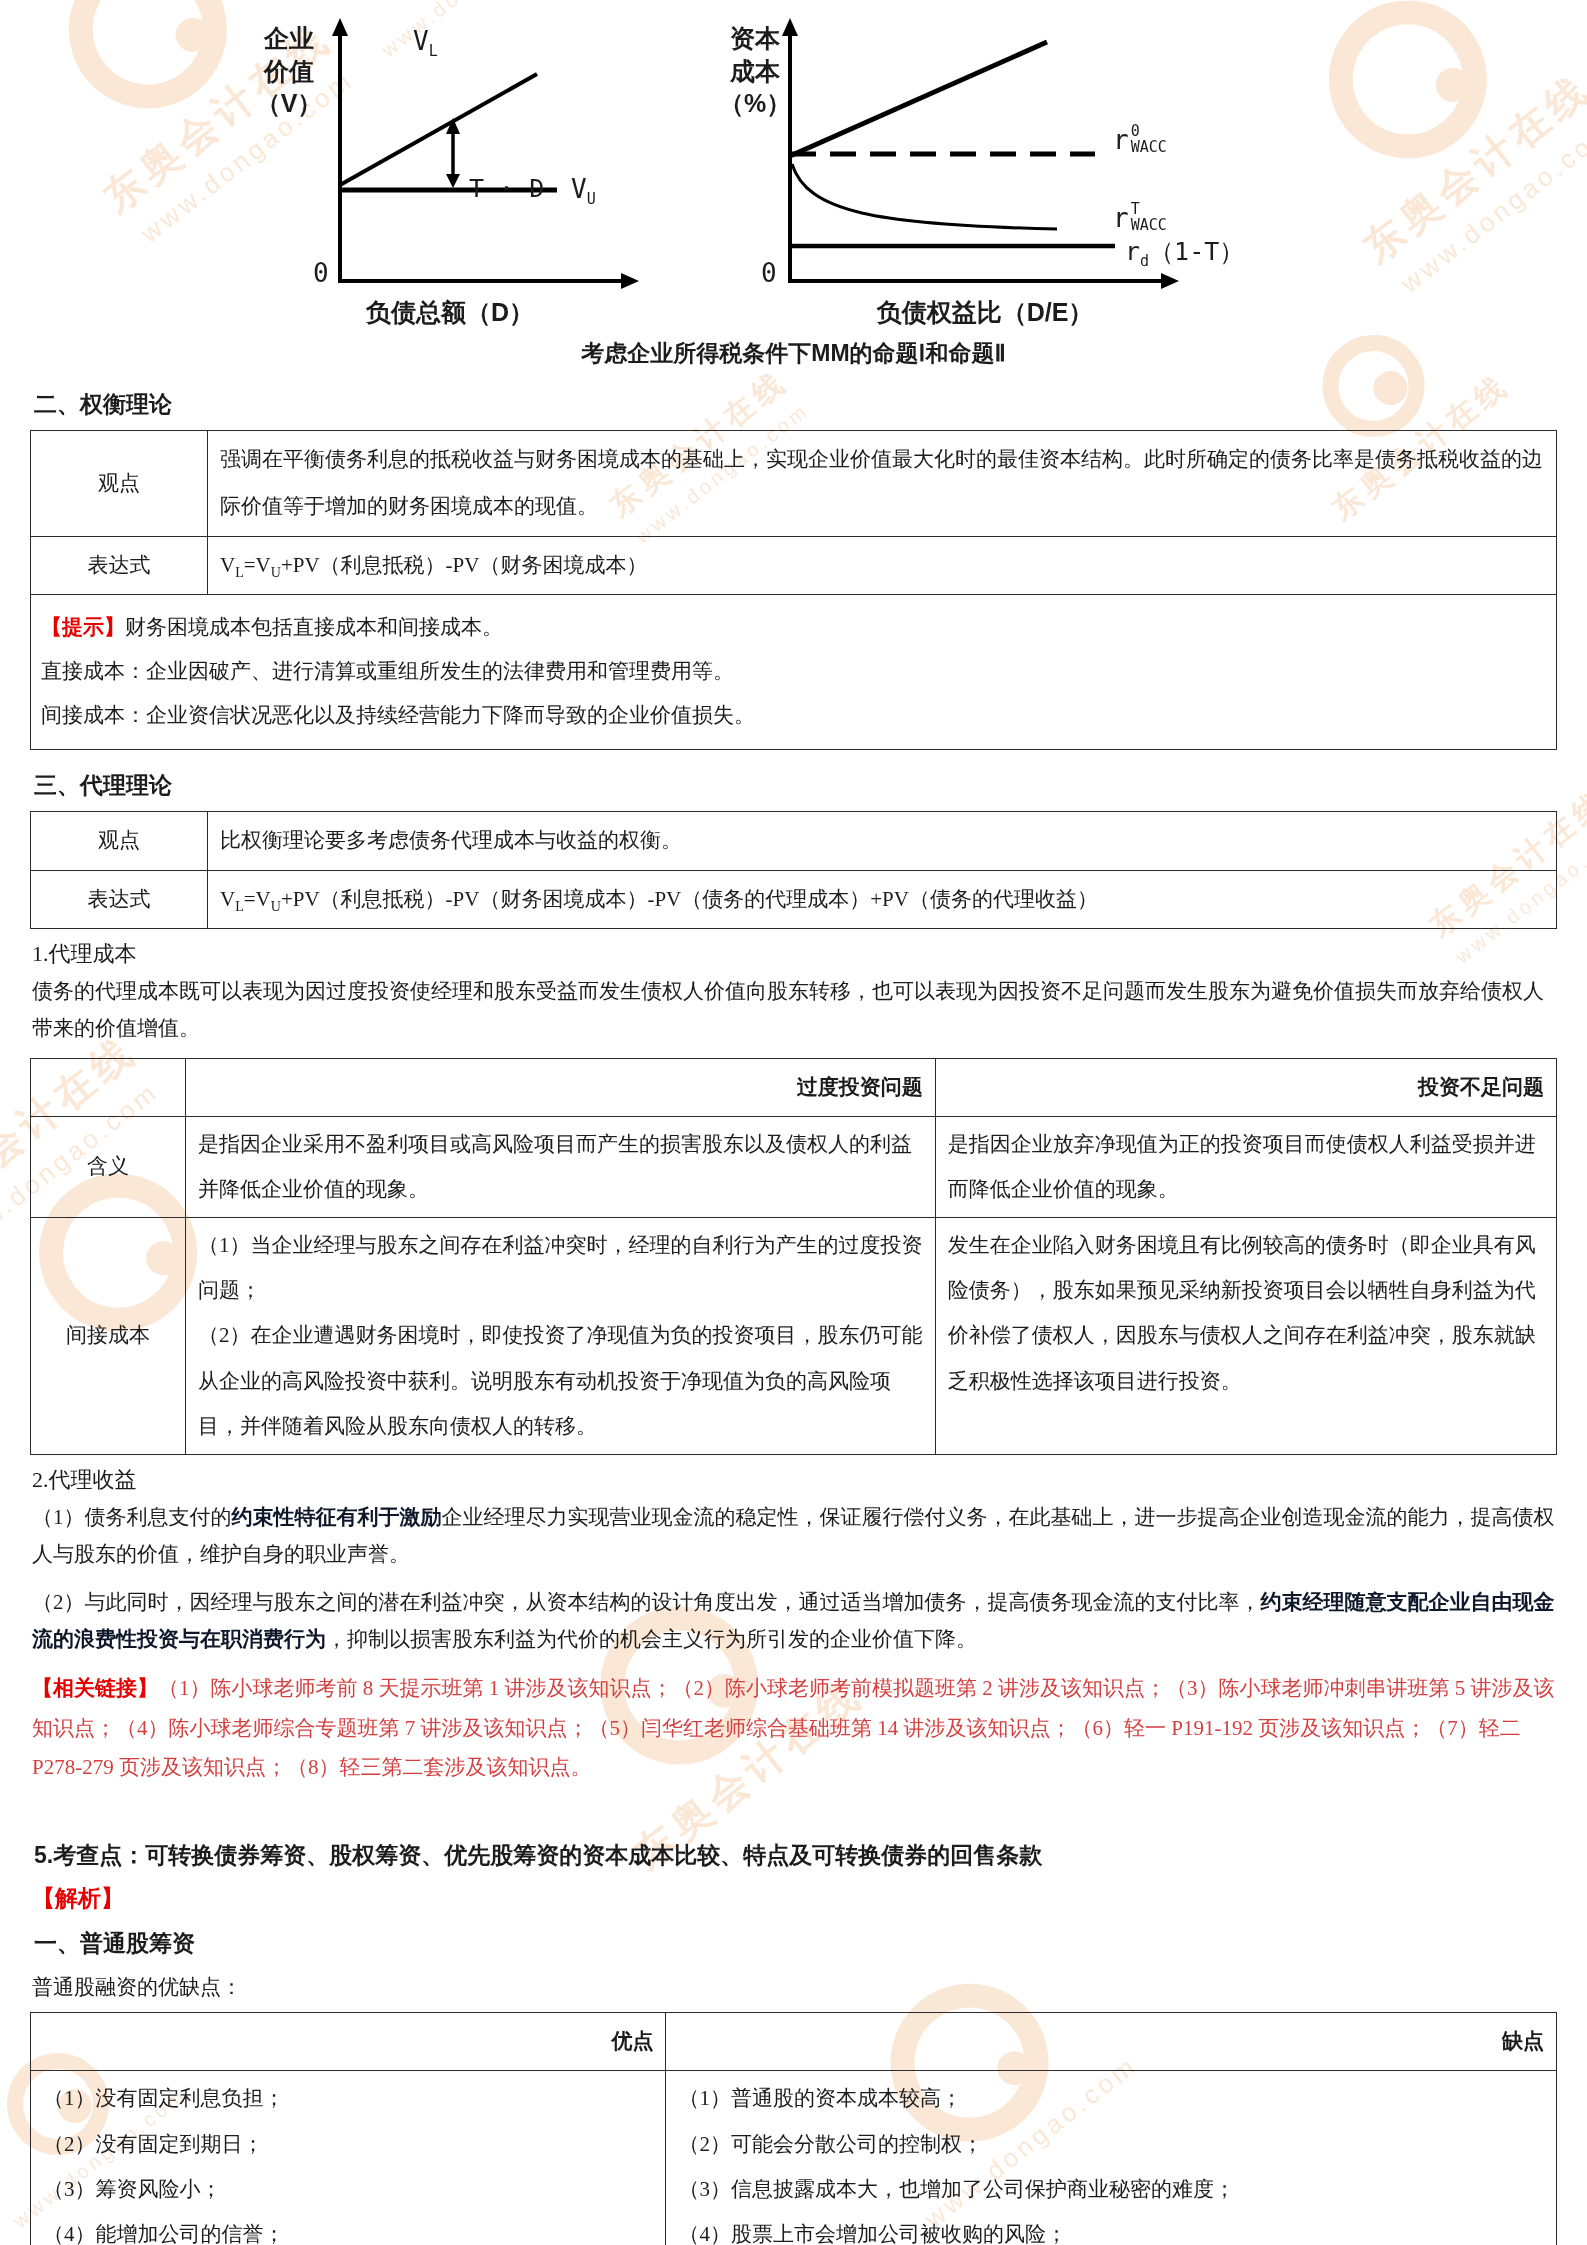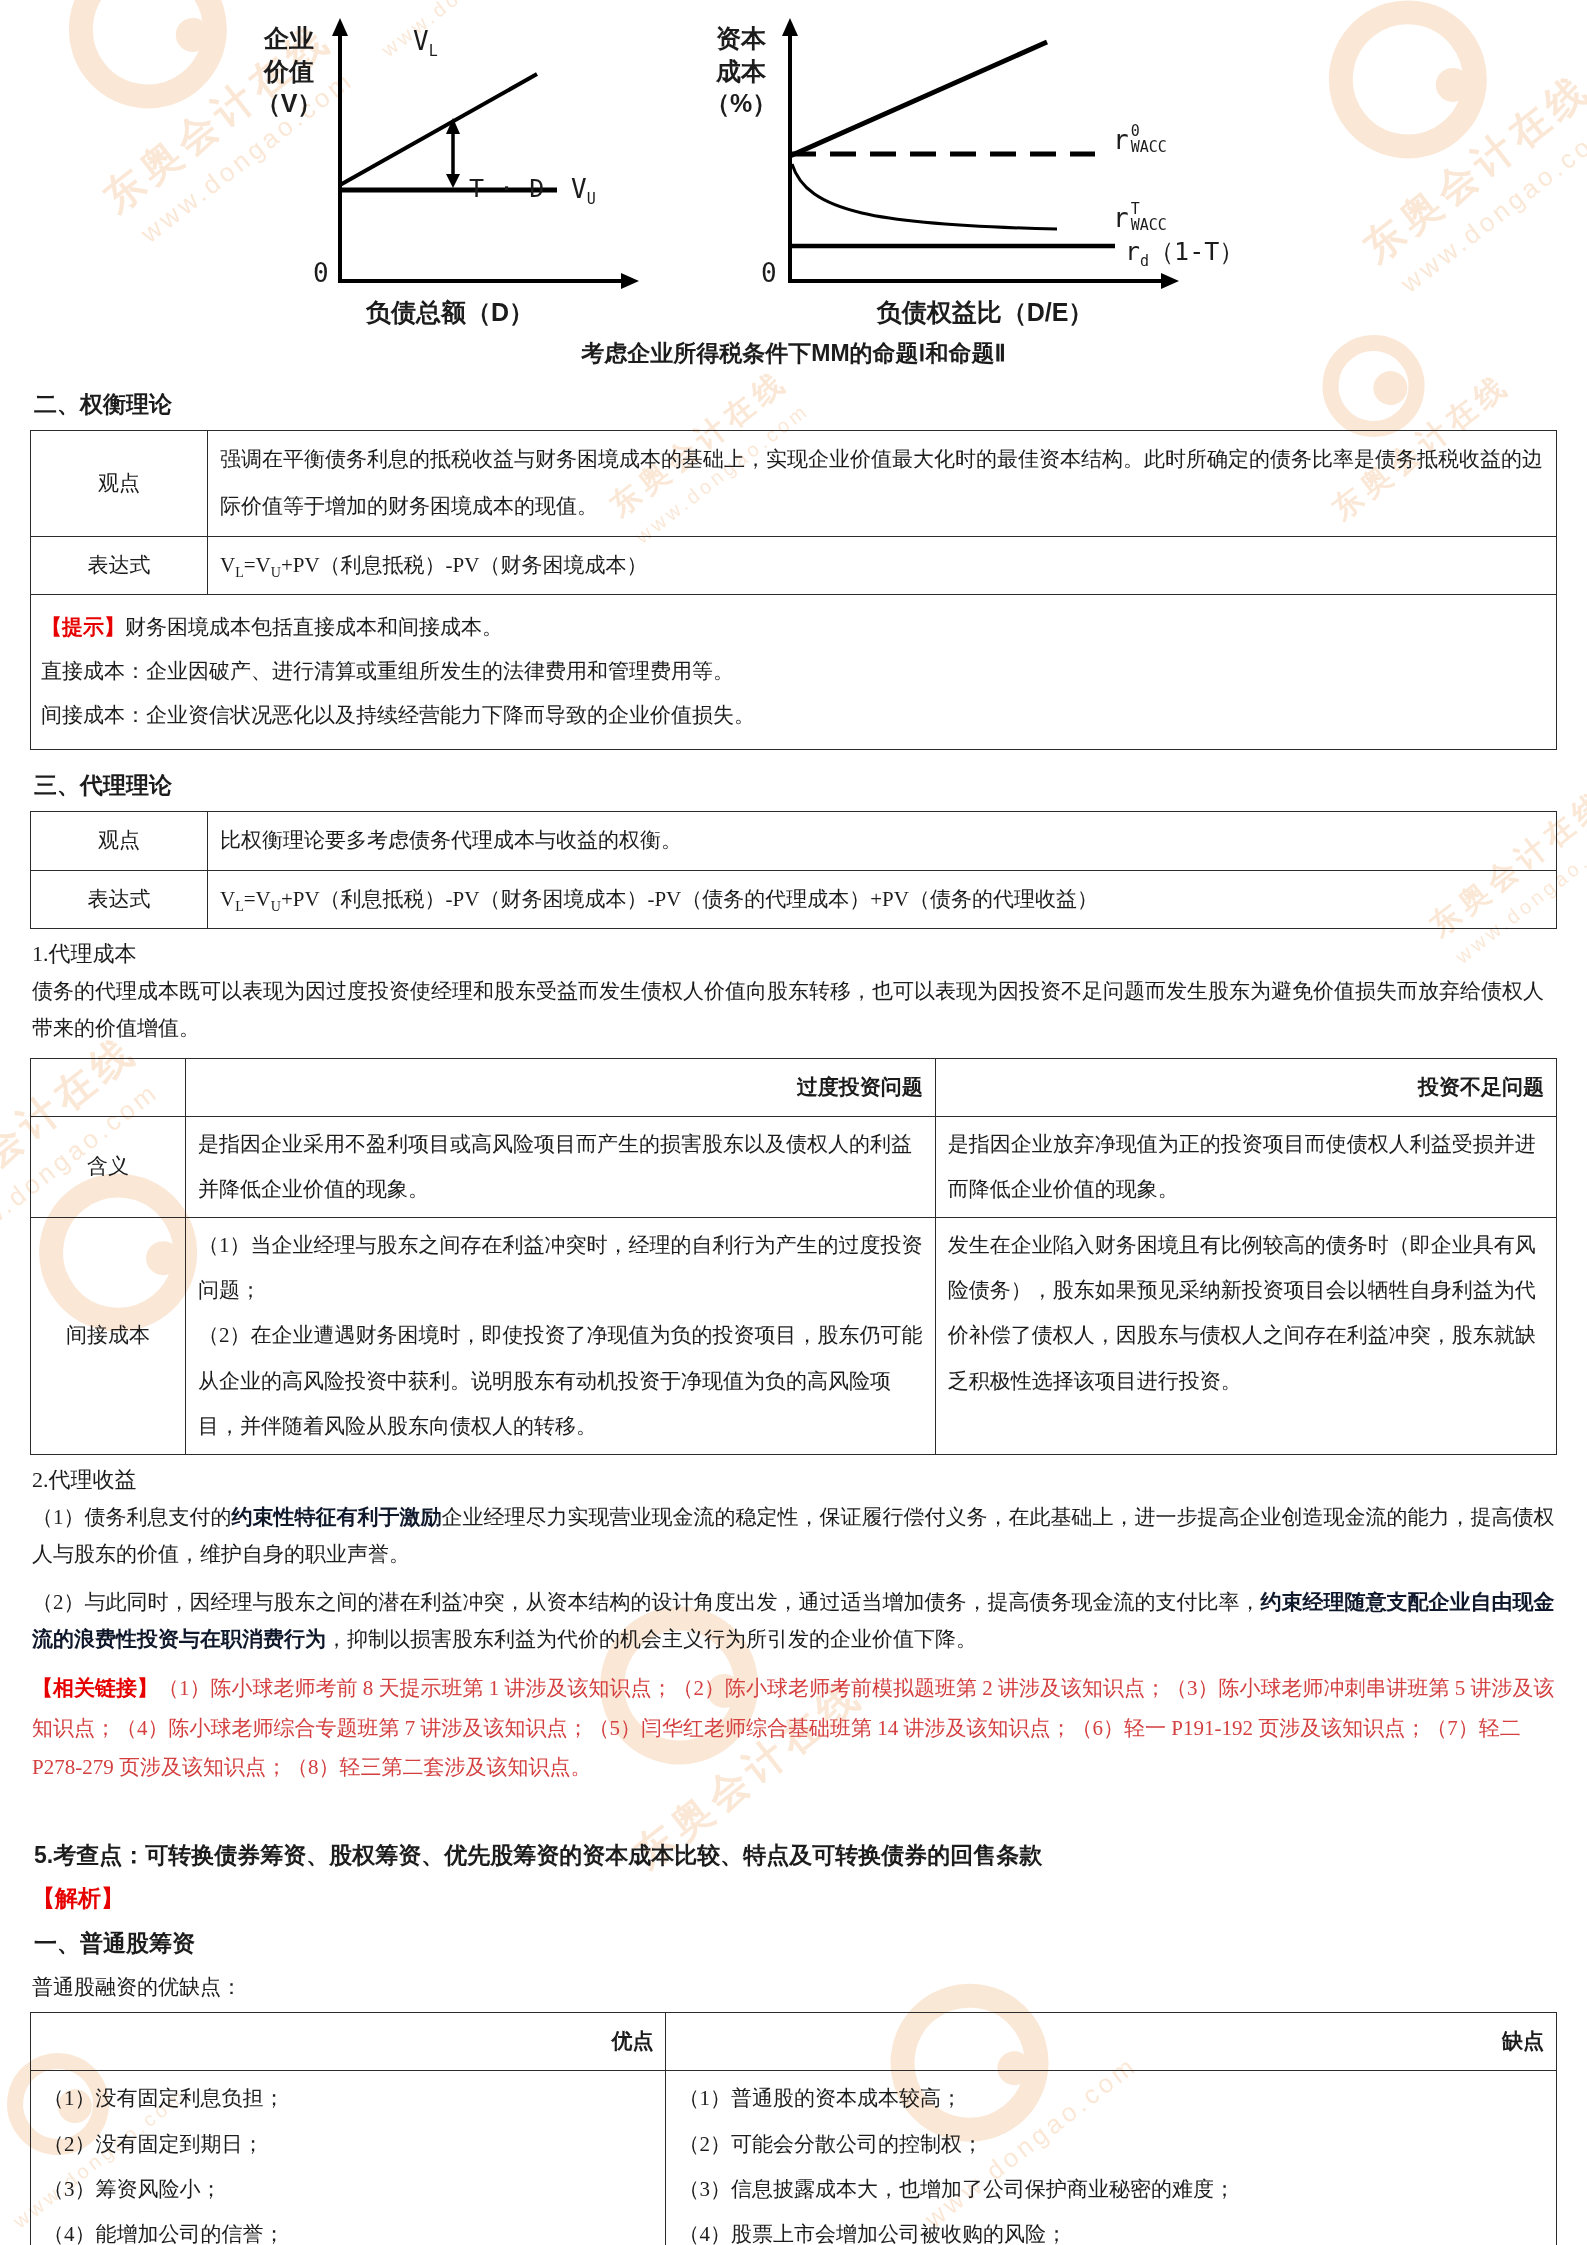--- a/index.html
+++ b/index.html
@@ -19,21 +19,21 @@
   
   .content{position:relative;z-index:1;padding:6px 30px 0 30px;}
   
   .charts-row{display:flex;margin-left:205px;gap:30px;}
   .chart{position:relative;margin:0;flex:none;}
   .chart-left{width:430px;height:322px;}
   .chart-right{width:580px;height:322px;}
   .chart svg{position:absolute;left:0;top:0;}
   .ylab{position:absolute;font-family:"Liberation Sans",sans-serif;font-weight:bold;font-size:25px;line-height:1.3;text-align:center;}
   .chart-left .ylab{left:18px;top:16px;width:72px;}
-  .chart-right .ylab{left:10px;top:16px;width:72px;}
+  .chart-right .ylab{left:24px;top:16px;width:72px;}
   .clbl{position:absolute;font-family:"DejaVu Sans Mono",monospace;font-size:26px;line-height:1;white-space:nowrap;}
   .clbl sub,.fsub{font-size:15px;}
   .origin{position:absolute;font-family:"DejaVu Sans Mono",monospace;font-size:26px;}
   .xlab{position:absolute;left:0;right:0;top:290px;text-align:center;font-family:"Liberation Sans",sans-serif;font-weight:bold;font-size:25px;}
   .rstack{display:inline-flex;align-items:center;}
   .rstack .scripts{display:inline-flex;flex-direction:column;font-size:15px;line-height:1.05;margin-left:2px;}
   .caption{text-align:center;font-family:"Liberation Sans",sans-serif;font-weight:bold;font-size:23px;margin-top:10px;}
   
   h2{font-family:"Liberation Sans",sans-serif;font-size:23px;margin:20px 0 10px 4px;}
   h2.big{margin-top:52px;}

